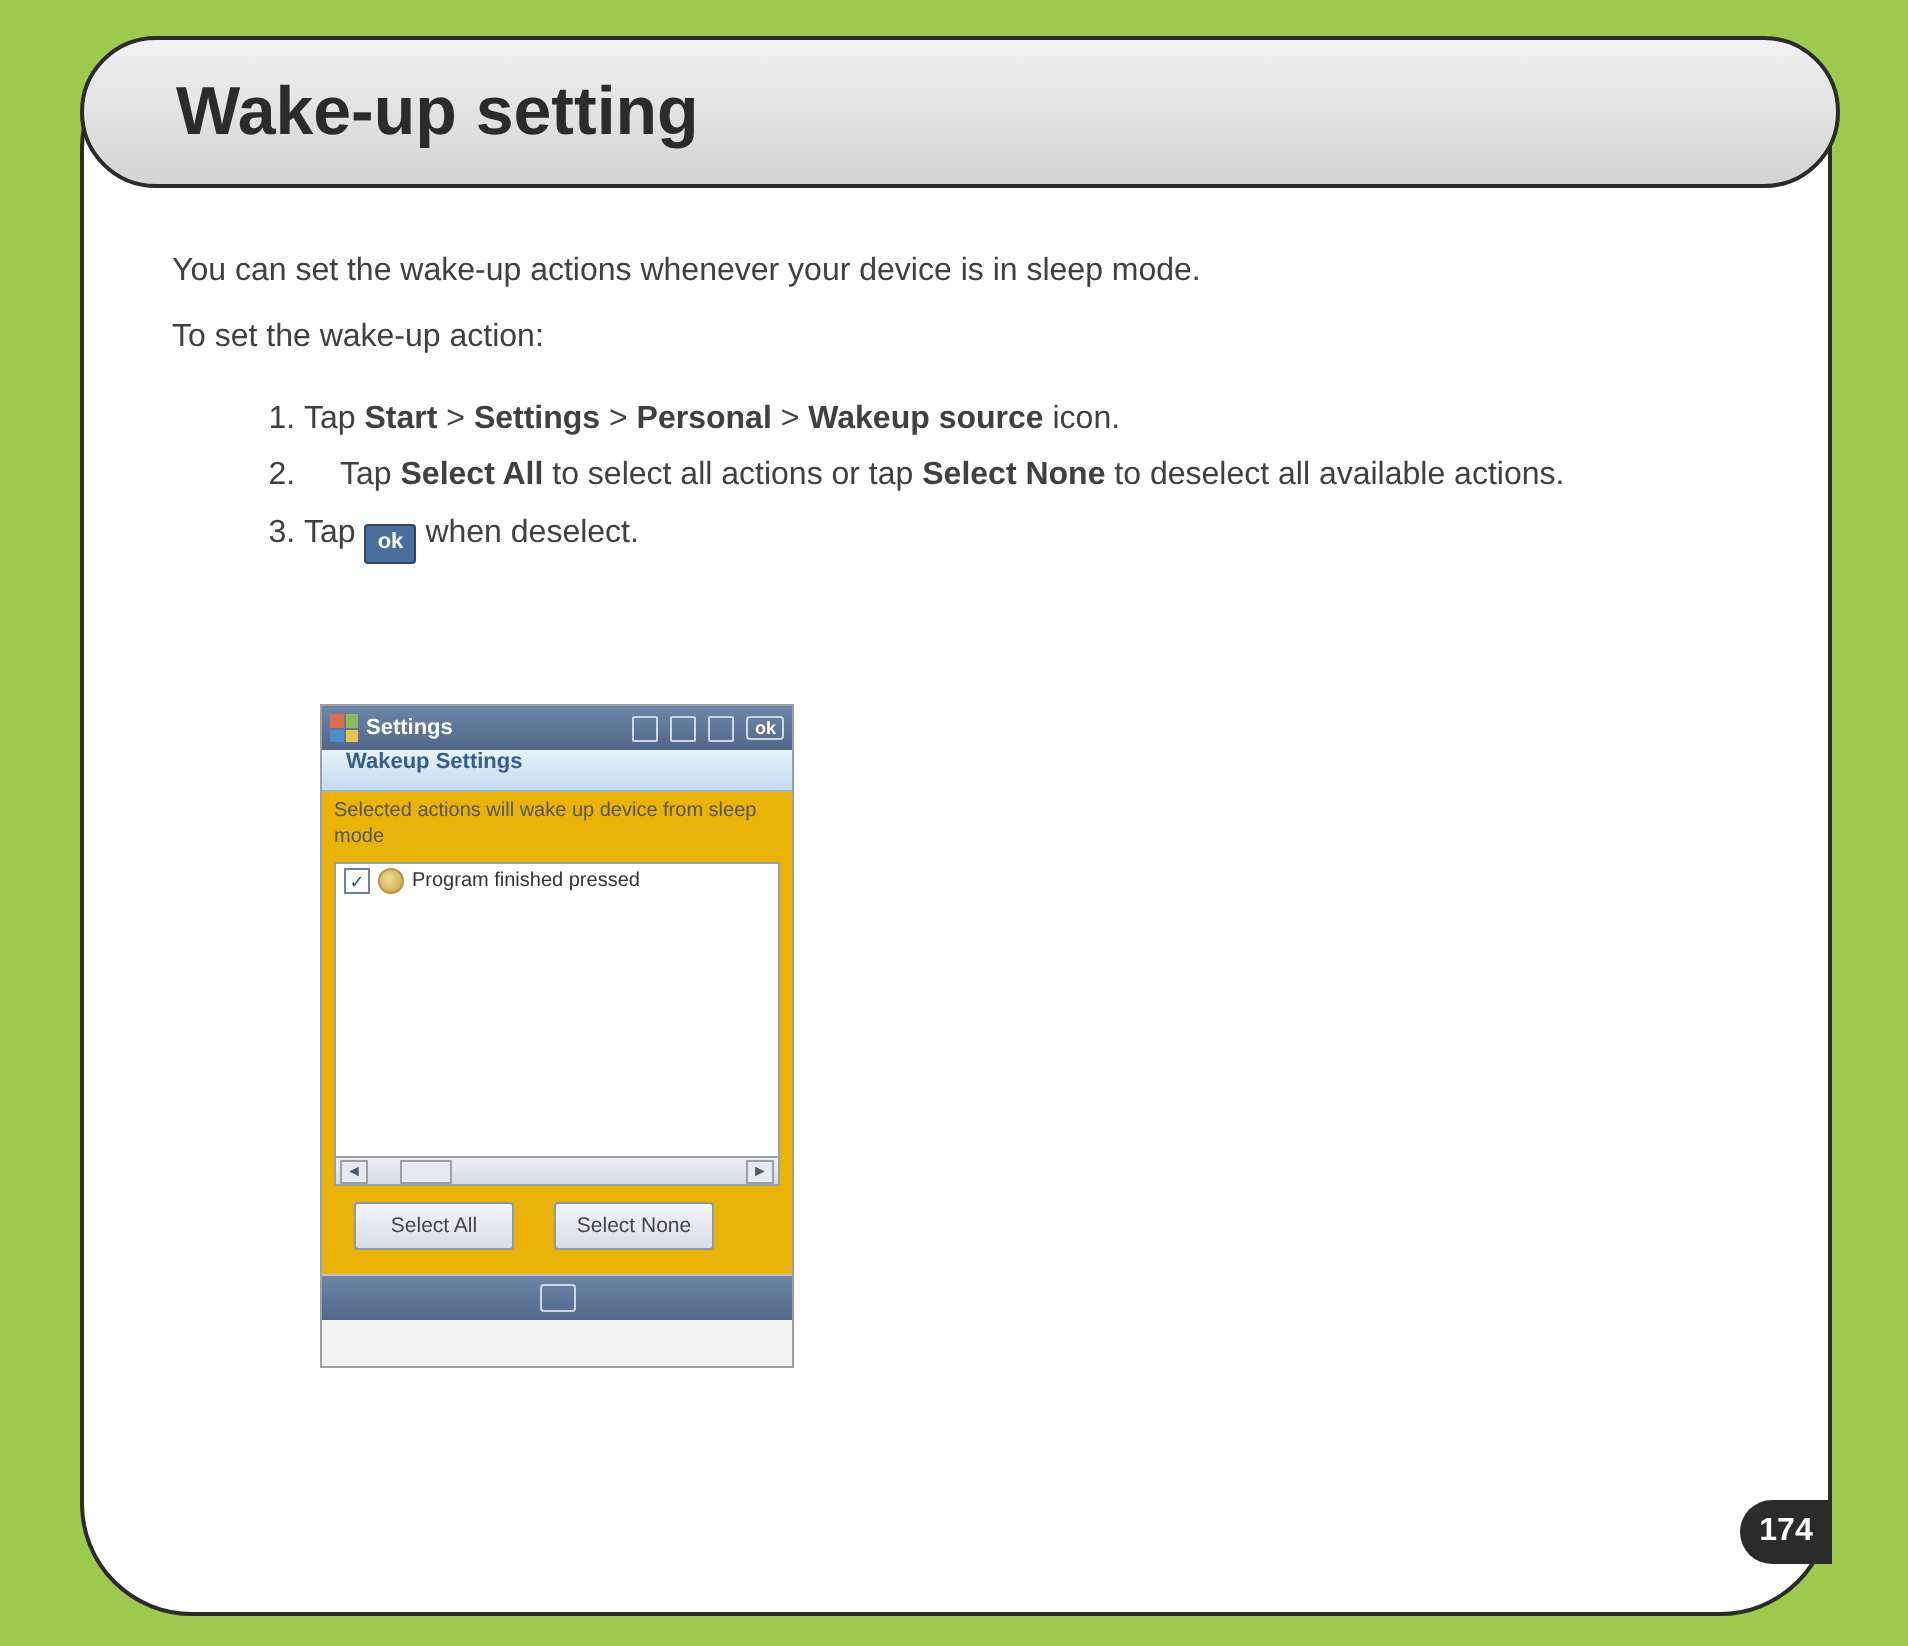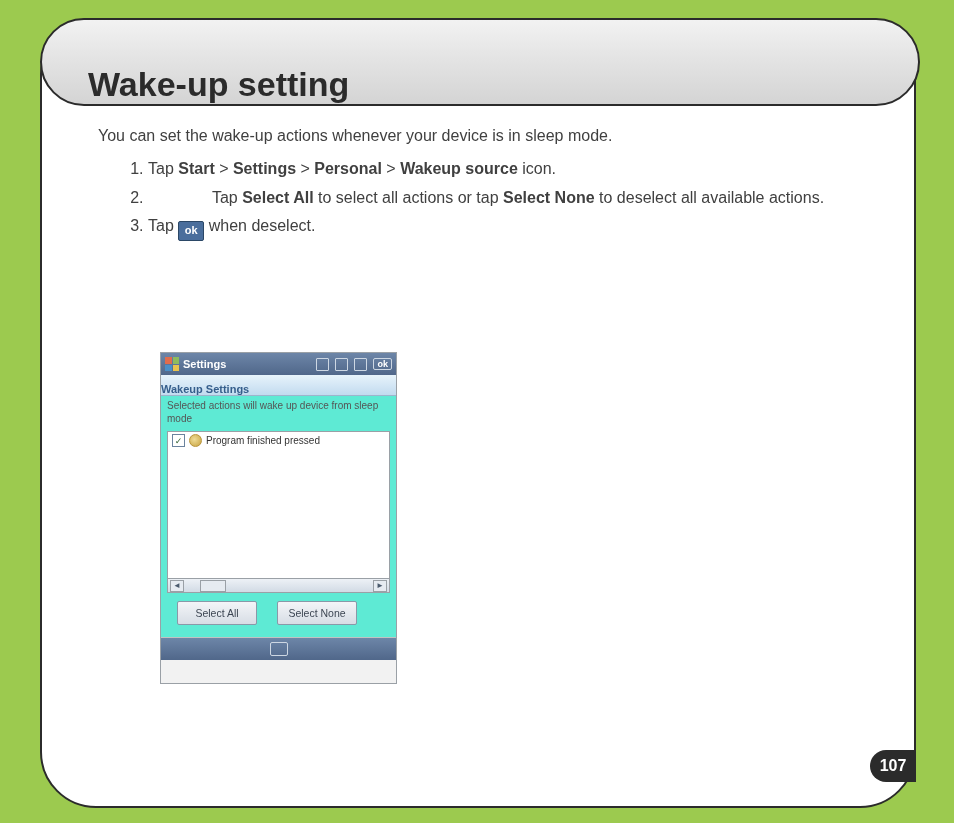--- a/index.html
+++ b/index.html
@@ -3,35 +3,35 @@
 <meta charset="utf-8">
 <style>
   html,body{margin:0;padding:0;width:954px;height:823px;font-family:Arial,Helvetica,sans-serif;overflow:hidden;}
   body{background:#9cca4f;}
   .page-panel{
     position:absolute;left:40px;top:18px;width:876px;height:790px;
     background:#ffffff;border:2px solid #2b2b2b;border-radius:56px;
     box-sizing:border-box;
   }
   .title-band{
-    position:absolute;left:-2px;top:-2px;width:880px;height:88px;
+    position:absolute;left:-2px;top:-2px;width:880px;height:76px;
     box-sizing:border-box;
     border:2px solid #2b2b2b;border-radius:56px;
     background:linear-gradient(to bottom,#f2f2f2 0%,#e4e4e4 45%,#d4d4d4 100%);
-    display:flex;align-items:flex-end;padding-left:46px;
+    display:flex;align-items:center;padding-left:46px;
   }
   .title-band h1{margin:0;font-size:34px;font-weight:bold;color:#2b2b2b;}
   .content{
-    position:absolute;left:56px;right:44px;top:104px;
+    position:absolute;left:44px;right:44px;top:104px;
     color:#404040;font-size:16px;line-height:1.55;
   }
   .content p{margin:0 0 8px 0;}
-  ol.steps{margin:0;padding:0 0 0 50px;}
+  ol.steps{margin:16px;padding:0 0 0 50px;}
   ol.steps li{margin:2px 0;}
-  .sub{padding-left:18px;margin:4px 0;text-align:center;}
+  .sub{padding-left:18px;margin:4px 0;}
   .inline-ok{
     display:inline-flex;align-items:center;justify-content:center;
     width:24px;height:18px;vertical-align:-3px;
     background:#4a6e9c;color:#fff;border:1px solid #2b4766;border-radius:2px;
     font-size:11px;font-weight:bold;
   }
   .screenshot{
     position:absolute;left:118px;top:332px;width:235px;height:330px;
     border:1px solid #9aa0a6;background:#f2f2f2;
     font-family:Tahoma,Arial,sans-serif;font-size:11px;color:#333;
@@ -43,23 +43,23 @@
   .ss-top-left{display:flex;align-items:center;gap:4px;font-weight:bold;}
   .winflag{width:14px;height:14px;display:grid;grid-template-columns:1fr 1fr;grid-template-rows:1fr 1fr;gap:1px;}
   .winflag span:nth-child(1){background:#e06c4c;}
   .winflag span:nth-child(2){background:#8dbb5e;}
   .winflag span:nth-child(3){background:#4a8fc7;}
   .winflag span:nth-child(4){background:#e8c34d;}
   .ss-top-right{display:flex;align-items:center;gap:6px;font-size:9px;font-weight:bold;}
   .ss-ic{width:11px;height:11px;border:1px solid #cdd7e3;border-radius:1px;}
   .ss-ok{padding:0 3px;border:1px solid #cdd7e3;border-radius:2px;font-size:9px;}
   .ss-sub{height:20px;background:linear-gradient(to bottom,#e7f3fb 0%,#c2dbef 100%);
-    color:#355e8b;font-weight:bold;display:flex;align-items:flex-end;padding-left:0;
+    color:#355e8b;font-weight:bold;display:flex;align-items:flex-start;padding-left:12px;
     border-bottom:1px solid #9db5cc;}
-  .ss-body{background:#5eead4;height:242px;border-bottom:1px solid #c2c2c2;padding:4px 6px;box-sizing:border-box;}
+  .ss-body{background:#eab308;height:242px;border-bottom:1px solid #c2c2c2;padding:4px 6px;box-sizing:border-box;}
   .ss-desc{font-size:10px;color:#555;line-height:1.25;margin-bottom:6px;}
   .ss-list{border:1px solid #9aa0a6;height:162px;box-sizing:border-box;position:relative;background:#fff;}
   .ss-item{display:flex;align-items:center;gap:4px;padding:2px 4px;font-size:10px;}
   .ss-chk{width:11px;height:11px;border:1px solid #6b839e;display:inline-flex;align-items:center;justify-content:center;font-size:9px;color:#2d5d2d;}
   .ss-item .geario{width:11px;height:11px;border:1px solid #b8943a;border-radius:50%;background:radial-gradient(circle at 40% 40%,#efdc96,#c7a23f);} 
   .ss-scroll{position:absolute;left:0;right:0;bottom:0;height:14px;border-top:1px solid #9aa0a6;
     background:linear-gradient(to bottom,#edf1f6,#d2dbe5);display:flex;align-items:center;justify-content:space-between;padding:0 2px;box-sizing:border-box;}
   .ss-scroll .arrow{width:12px;height:10px;border:1px solid #9aa0a6;background:#e6ebf1;display:flex;align-items:center;justify-content:center;font-size:8px;color:#4a5a6d;}
   .ss-scroll .thumb{width:24px;height:10px;border:1px solid #9aa0a6;background:#e6ebf1;margin-left:16px;}
   .ss-scroll .trackspace{flex:1;}
@@ -81,20 +81,21 @@
 <body>
 
 <div class="page-panel">
 
   <div class="title-band">
     <h1>Wake-up setting</h1>
   </div>
 
   <div class="content">
     <p>You can set the wake-up actions whenever your device is in sleep mode.</p>
+    <p>To set the wake-up action:</p>
 
     <ol class="steps">
       <li>
         <span>Tap </span><b>Start</b><span> &gt; </span><b>Settings</b><span> &gt; </span><b>Personal</b><span> &gt; </span><b>Wakeup source</b><span> icon.</span>
       </li>
       <li>
         <div class="sub">
           <span>Tap </span><b>Select All</b><span> to select all actions or tap </span><b>Select None</b><span> to deselect all available actions.</span>
         </div>
       </li>
@@ -146,16 +147,16 @@
         <div class="ss-btn">Select All</div>
         <div class="ss-btn">Select None</div>
       </div>
     </div>
     <div class="ss-bottom">
       <span class="ss-key"></span>
     </div>
   </div>
 
   <div class="page-num">
-    <span>107</span>
+    <span>174</span>
   </div>
 
 </div>
 
 </body></html>

